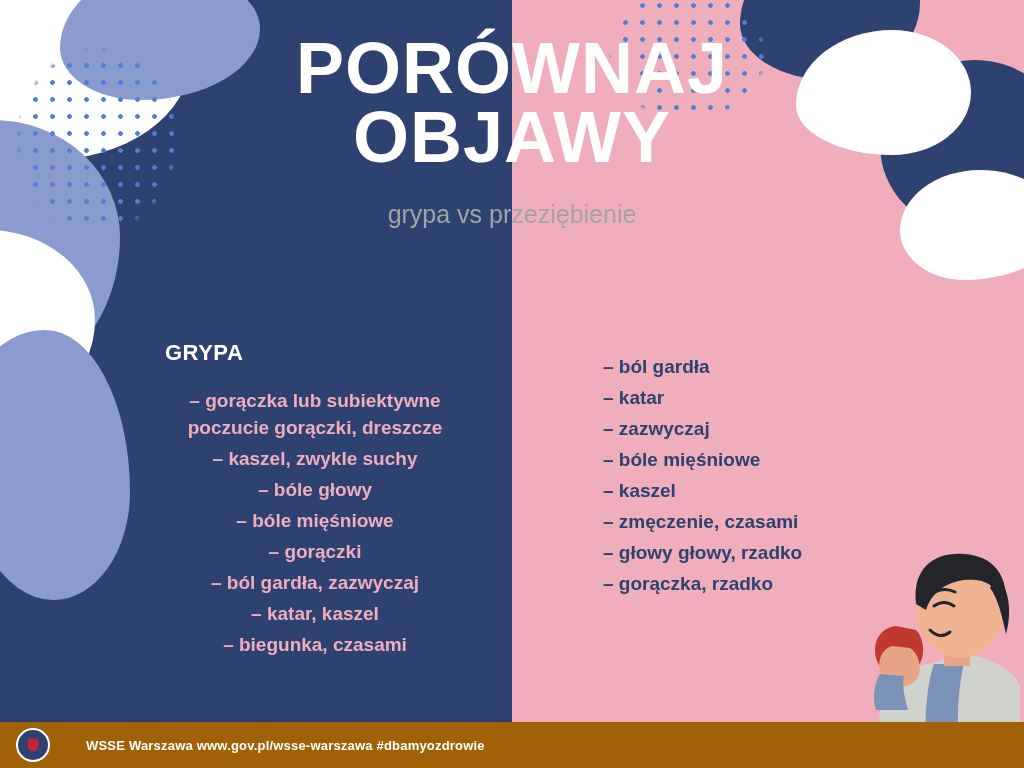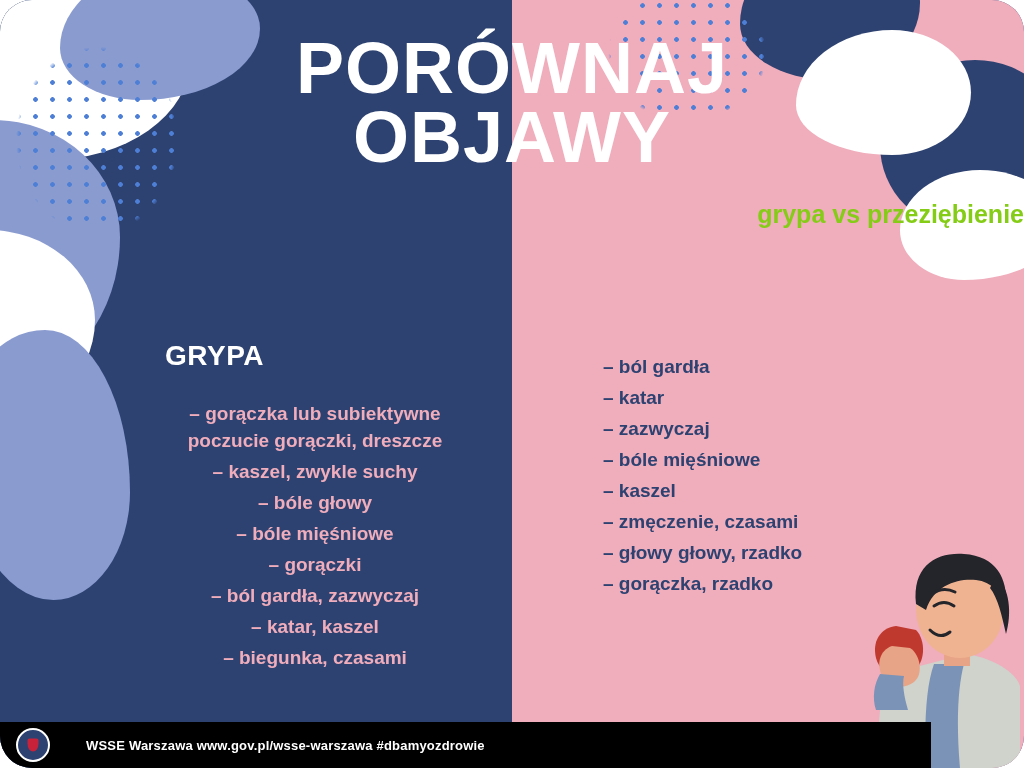--- a/index.html
+++ b/index.html
@@ -9,21 +9,20 @@
   }
   body {
     font-family: "Liberation Sans", sans-serif;
   }
   #poster {
     position: relative;
     width: 1024px;
     height: 768px;
     overflow: hidden;
     background: #2d4271;
-    border-radius: 32px;
   }
   
   .half-left {
     position: absolute;
     left: 0; top: 0;
     width: 512px; height: 768px;
     background: #2d4271;
   }
   .half-right {
     position: absolute;
@@ -120,39 +119,38 @@
     color: #ffffff;
     font-size: 72px;
     font-weight: bold;
     letter-spacing: 1px;
     line-height: 0.96;
     display: block;
   }
   .subtitle {
     display: block;
     margin-top: 28px;
-    color: #84cc16;
+    color: #a3a3a3;
     font-size: 25px;
-    font-weight: bold;
-    text-align: right;
+    font-weight: normal;
   }
 
   
   .column {
     position: absolute;
     z-index: 5;
   }
   .col-left  { left: 165px; top: 340px; width: 300px; }
   .col-right { left: 603px; top: 340px; width: 330px; }
 
   .col-heading {
-    font-size: 28px;
+    font-size: 22px;
     font-weight: bold;
     letter-spacing: 0.5px;
-    margin: 0 0 29px 0;
+    margin: 0 0 22px 0;
   }
   .col-left .col-heading  { color: #ffffff; }
   .col-right .col-heading { color: #2d4271; }
 
   .symptom-list {
     list-style: none;
     margin: 0;
     padding: 0;
   }
   .symptom-list li {
@@ -170,23 +168,23 @@
     position: absolute;
     right: 0; bottom: 0;
     width: 240px; height: 250px;
     z-index: 4;
   }
 
   
   .footer {
     position: absolute;
     left: 0; bottom: 0;
-    width: 931px;
+    width: 1024px;
     height: 46px;
-    background: #000000;
+    background: #a16207;
     z-index: 10;
     display: flex;
     align-items: center;
   }
   .footer-logo {
     margin-left: 16px;
     width: 30px; height: 30px;
     border-radius: 50%;
     background: #2d4271;
     border: 2px solid #ffffff;

